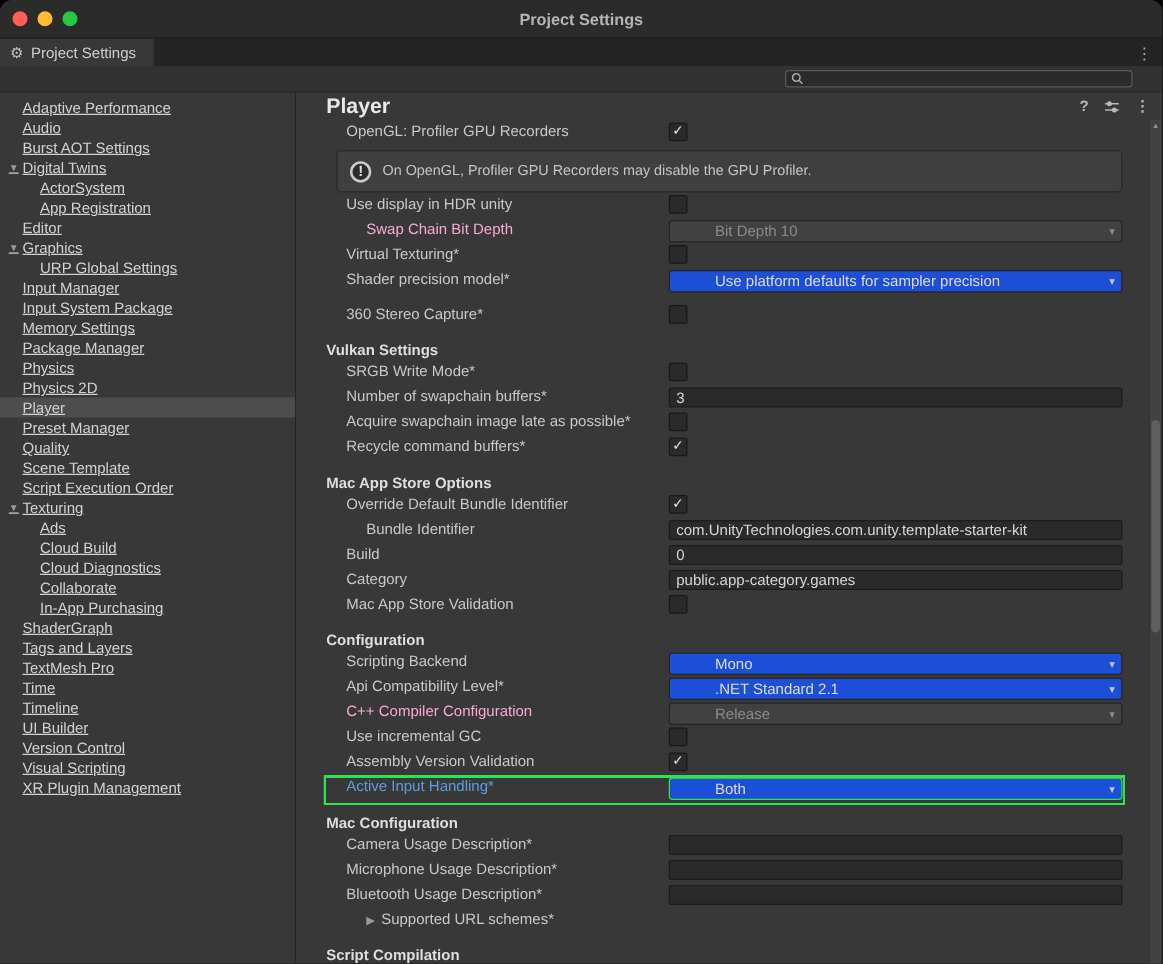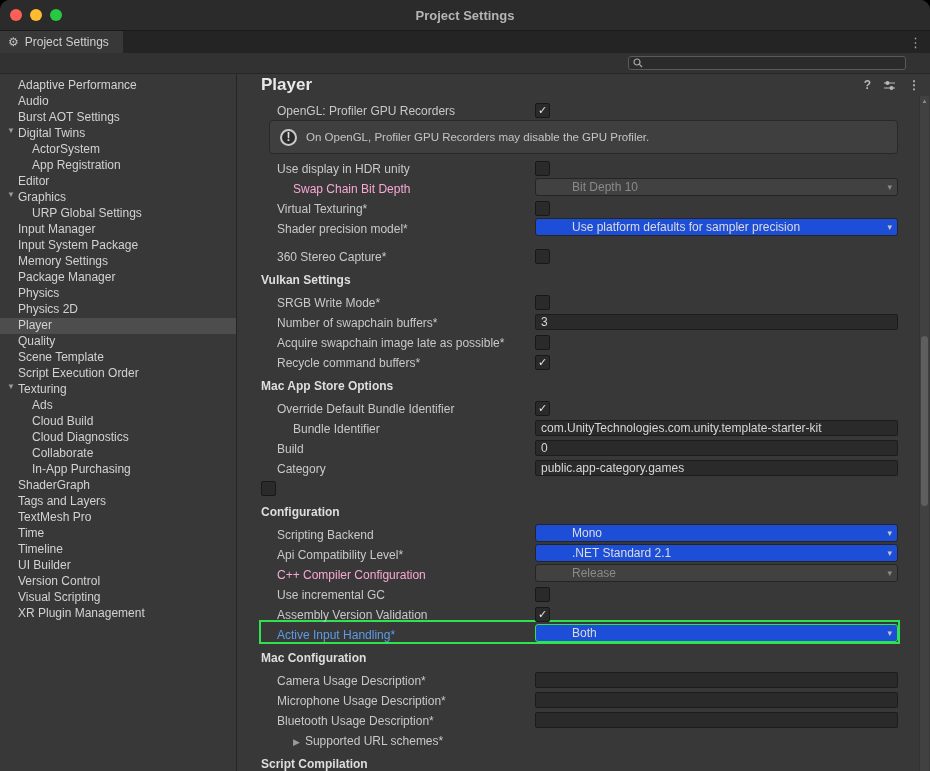--- a/index.html
+++ b/index.html
@@ -19,33 +19,33 @@
   .tab-kebab { position:absolute; right:8px; top:0; height:22px; display:flex; align-items:center; color:#aaa; font-size:13px; }
 
   
   .toolbar { height:20px; background:#323232; border-bottom:1px solid #272727; position:relative; flex:none; }
   .searchbox { position:absolute; right:24px; top:3px; width:278px; height:14px; background:#2b2b2b; border:1px solid #5a5a5a; border-radius:3px; display:flex; align-items:center; padding:0 4px; gap:4px; box-sizing:border-box; }
   .searchbox input { flex:1; background:transparent; border:none; outline:none; color:#ddd; font-size:11px; font-family:inherit; padding:0; }
 
   
   .body-area { flex:1; display:flex; min-height:0; }
   .sidebar { width:237px; flex:none; background:#383838; border-right:1px solid #252525; padding-top:4px; box-sizing:border-box; overflow:hidden; }
-  .side-item { height:16px; display:flex; padding-left:4px; font-size:12px; color:#d2d2d2; white-space:nowrap; }
+  .side-item { height:16px; display:flex; align-items:center; padding-left:4px; font-size:12px; color:#d2d2d2; white-space:nowrap;text-decoration:underline; }
   .side-item .tri { width:14px; flex:none; font-size:8px; color:#9a9a9a; text-align:center; }
   .side-item.ind1 { padding-left:18px; }
   .side-item.selected { background:var(--selection,#4d4d4d); }
 
   
   .main { flex:1; position:relative; min-width:0; background:#383838; }
   .main-header { height:22px; display:flex; align-items:center; padding:0 10px 0 24px; }
   .main-title { color:#e8e8e8; font-weight:bold; font-size:17px; flex:1; }
   .hicon { color:#b8b8b8; font-size:12px; margin-left:12px; font-weight:bold; }
   .rows { height:calc(100% - 22px); overflow:hidden; padding:2px 32px 0 24px; box-sizing:border-box; }
 
-  .row { display:flex; align-items:flex-end; height:20px; }
+  .row { display:flex; align-items:flex-start; height:20px; }
   .row.gap { margin-top:8px; }
   .lbl { width:274px; min-width:274px; box-sizing:border-box; padding-left:16px; color:#c8c8c8; font-size:12px; white-space:nowrap; overflow:hidden; }
   .lbl.ind2 { padding-left:32px; }
   .lbl.dis { color:#f9a8d4; }
   .fold-tri { color:#9a9a9a; font-size:9px; margin-right:5px; }
   .val { flex:1; display:flex; align-items:center; min-width:0; }
   .checkbox { width:13px; height:13px; flex:none; background:#2a2a2a; border:1px solid #181818; border-radius:2px; color:#e6e6e6; font-size:11px; line-height:13px; text-align:center; }
   .dropdown { flex:1; height:16px; background:#1d4ed8; border:1px solid #242424; border-radius:3px; display:flex; align-items:center; padding:0 5px; color:#dcdcdc; font-size:12px; min-width:0; }
   .dropdown .dtext { white-space:nowrap; overflow:hidden;margin-left:31px; }
   .dropdown .arrow { margin-left:auto; color:#c4c4c4; font-size:9px; padding-left:6px; }
@@ -161,20 +161,24 @@
           <div class="side-item">
             <span class="tri"></span>
             <span>Physics 2D</span>
           </div>
           <div class="side-item selected">
             <span class="tri"></span>
             <span>Player</span>
           </div>
           <div class="side-item">
             <span class="tri"></span>
+            <span>Preset Manager</span>
+          </div>
+          <div class="side-item">
+            <span class="tri"></span>
             <span>Quality</span>
           </div>
           <div class="side-item">
             <span class="tri"></span>
             <span>Scene Template</span>
           </div>
           <div class="side-item">
             <span class="tri"></span>
             <span>Script Execution Order</span>
           </div>
@@ -345,20 +349,21 @@
               <input class="tf" type="text" value="0" style="">
             </div>
           </div>
           <div class="row">
             <div class="lbl">Category</div>
             <div class="val">
               <input class="tf" type="text" value="public.app-category.games" style="">
             </div>
           </div>
           <div class="row">
+            <div class="lbl">Mac App Store Validation</div>
             <div class="val">
               <span class="checkbox"></span>
             </div>
           </div>
           <div class="sec-header">Configuration</div>
           <div class="row">
             <div class="lbl">Scripting Backend</div>
             <div class="val">
               <div class="dropdown">
                 <span class="dtext">Mono</span>

